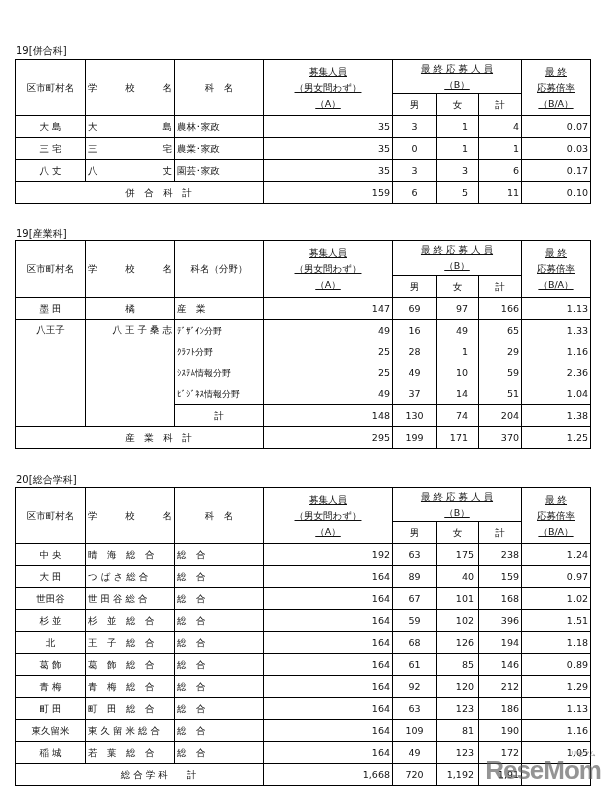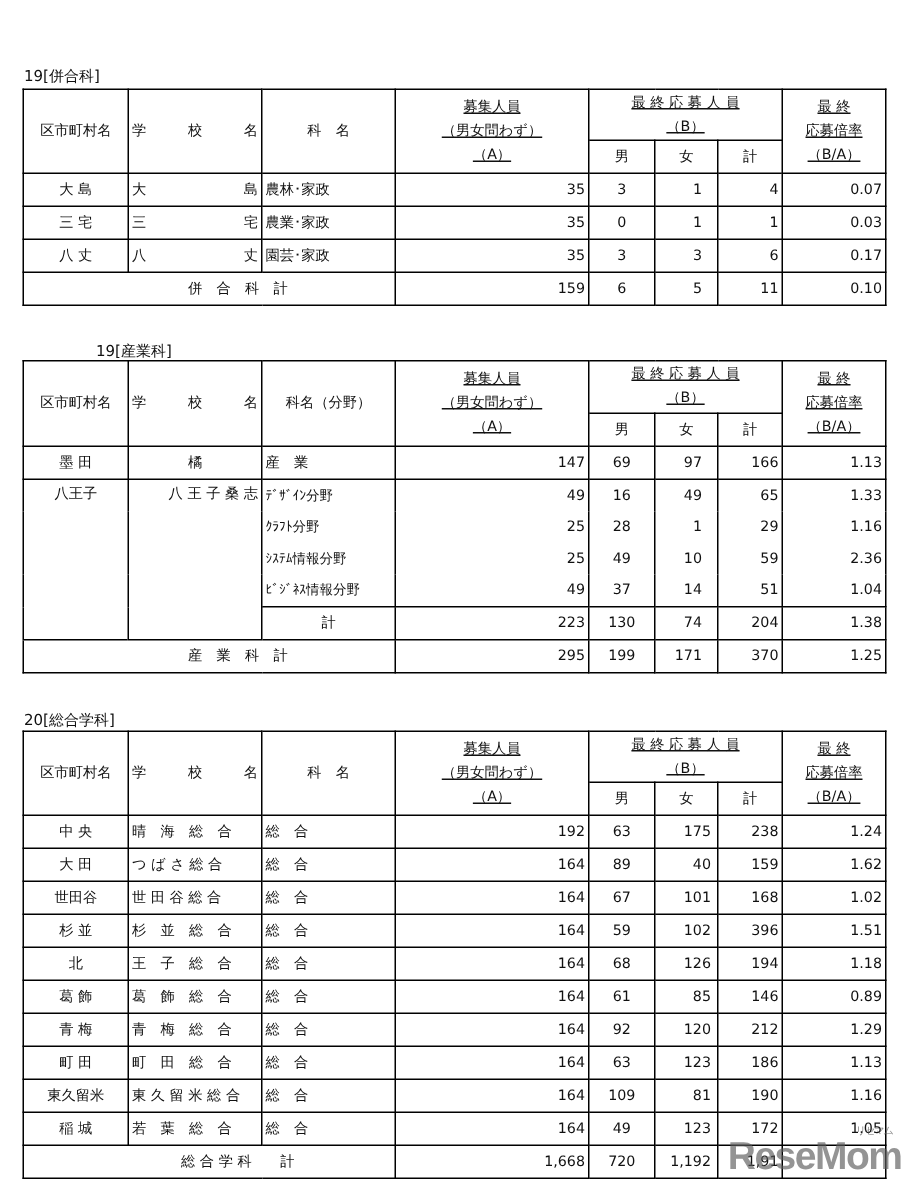--- a/index.html
+++ b/index.html
@@ -138,21 +138,21 @@
     <td colspan="3" class="c" style="padding-left:40px">併　合　科　計</td>
     <td class="r">159</td>
     <td class="c">6</td>
     <td class="r" style="padding-right:10px">5</td>
     <td class="r">11</td>
     <td class="r">0.10</td>
   </tr>
 </tbody>
   </table>
 
-<div class="section-title" style="top:227px;margin-left:48px;">19[産業科]</div>
+<div class="section-title" style="top:227px;">19[産業科]</div>
 <table class="t" style="top:240px;">
   <colgroup>
     <col style="width:70px">
       <col style="width:89px">
       <col style="width:89px">
       <col style="width:129px">
     <col style="width:44px">
       <col style="width:42px">
       <col style="width:43px">
       <col style="width:69px">
@@ -227,21 +227,21 @@
   <tr>
     <td class="l noborder-t" style="font-size:9px">ﾋﾞｼﾞﾈｽ情報分野</td>
     <td class="r noborder-t">49</td>
     <td class="c noborder-t">37</td>
     <td class="r noborder-t" style="padding-right:10px">14</td>
     <td class="r noborder-t">51</td>
     <td class="r noborder-t">1.04</td>
   </tr>
   <tr>
     <td class="c">計</td>
-    <td class="r">223</td>
+    <td class="r">148</td>
     <td class="c">130</td>
     <td class="r" style="padding-right:10px">74</td>
     <td class="r">204</td>
     <td class="r">1.38</td>
   </tr>
   <tr>
     <td colspan="3" class="c" style="padding-left:40px">産　業　科　計</td>
     <td class="r">295</td>
     <td class="c">199</td>
     <td class="r" style="padding-right:10px">171</td>
@@ -307,21 +307,21 @@
         <td class="r">1.24</td>
       </tr>
       <tr>
         <td class="c">大 田</td>
         <td class="l" style="letter-spacing:0">つ ば さ 総 合</td>
         <td class="l">総　合</td>
         <td class="r">164</td>
         <td class="c">89</td>
         <td class="r" style="padding-right:4px">40</td>
         <td class="r">159</td>
-        <td class="r">1.62</td>
+        <td class="r">0.97</td>
       </tr>
       <tr>
         <td class="c">世田谷</td>
         <td class="l" style="letter-spacing:0">世 田 谷 総 合</td>
         <td class="l">総　合</td>
         <td class="r">164</td>
         <td class="c">67</td>
         <td class="r" style="padding-right:4px">101</td>
         <td class="r">168</td>
         <td class="r">1.02</td>

